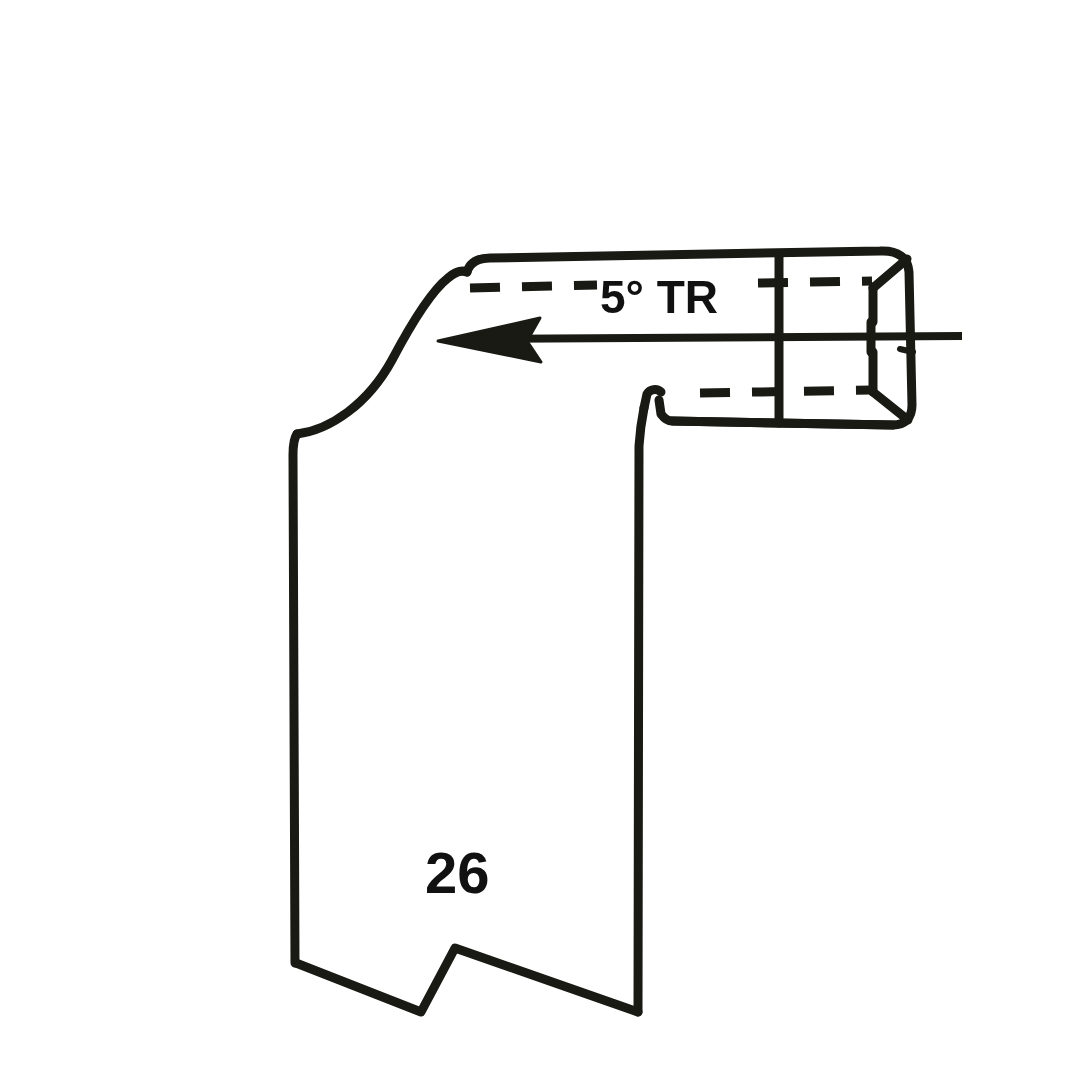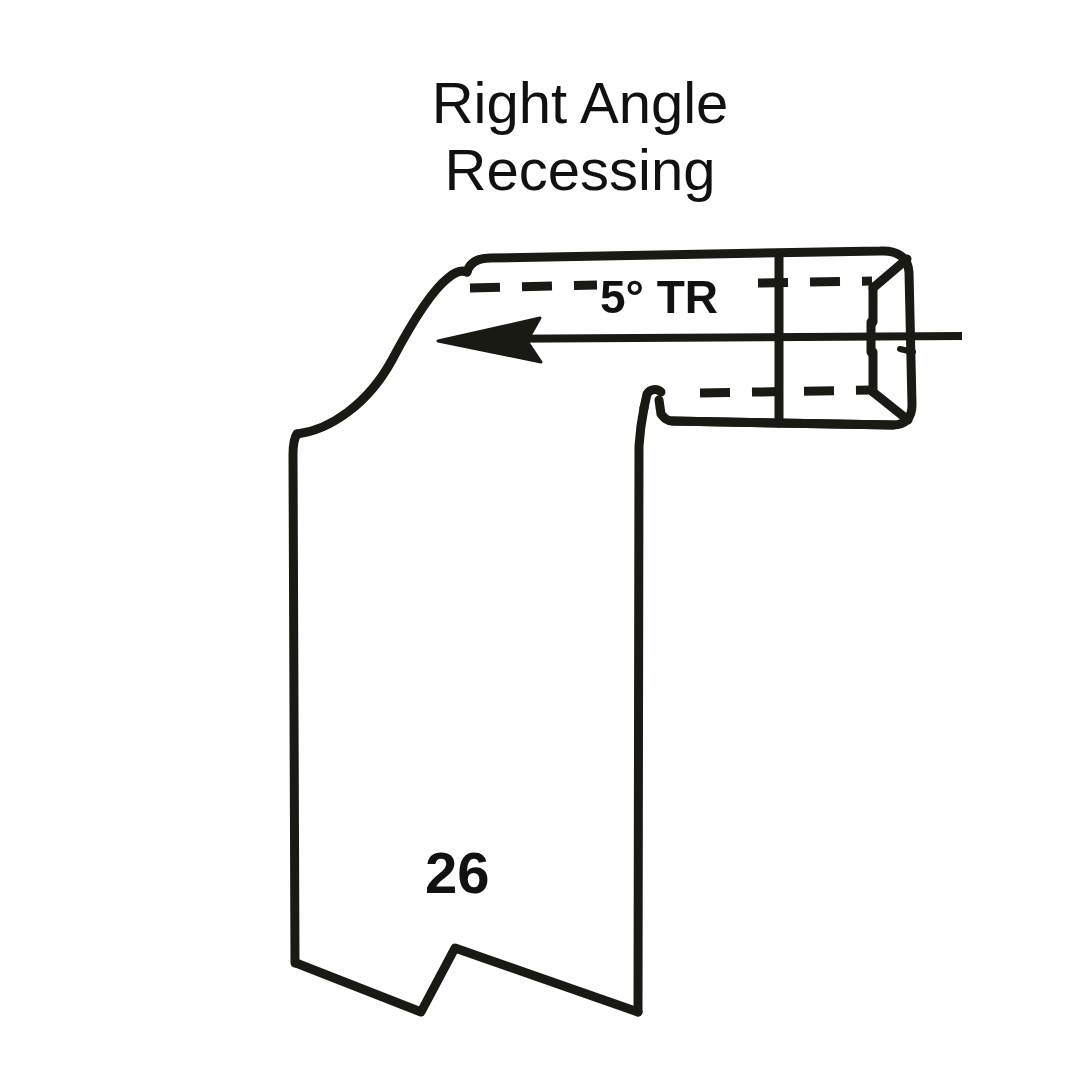--- a/index.html
+++ b/index.html
@@ -47,22 +47,20 @@
     font-family: "Liberation Sans", sans-serif;
     font-weight: bold;
     fill: #111111;
   }
 </style>
 </head>
 <body>
 
 <div id="page">
 
-  <div id="diagram-title">Right Angle
-Recessing</div>
 
   <svg id="tool-svg" viewBox="0 0 1080 1080">
 
     <g fill="none" stroke="#1a1a14" stroke-width="9" stroke-linecap="round" stroke-linejoin="round">
 
       <path d="
         M 467,272
         C 470,262 478,258 490,258
         L 880,251
         C 898,250 908,258 909,272

